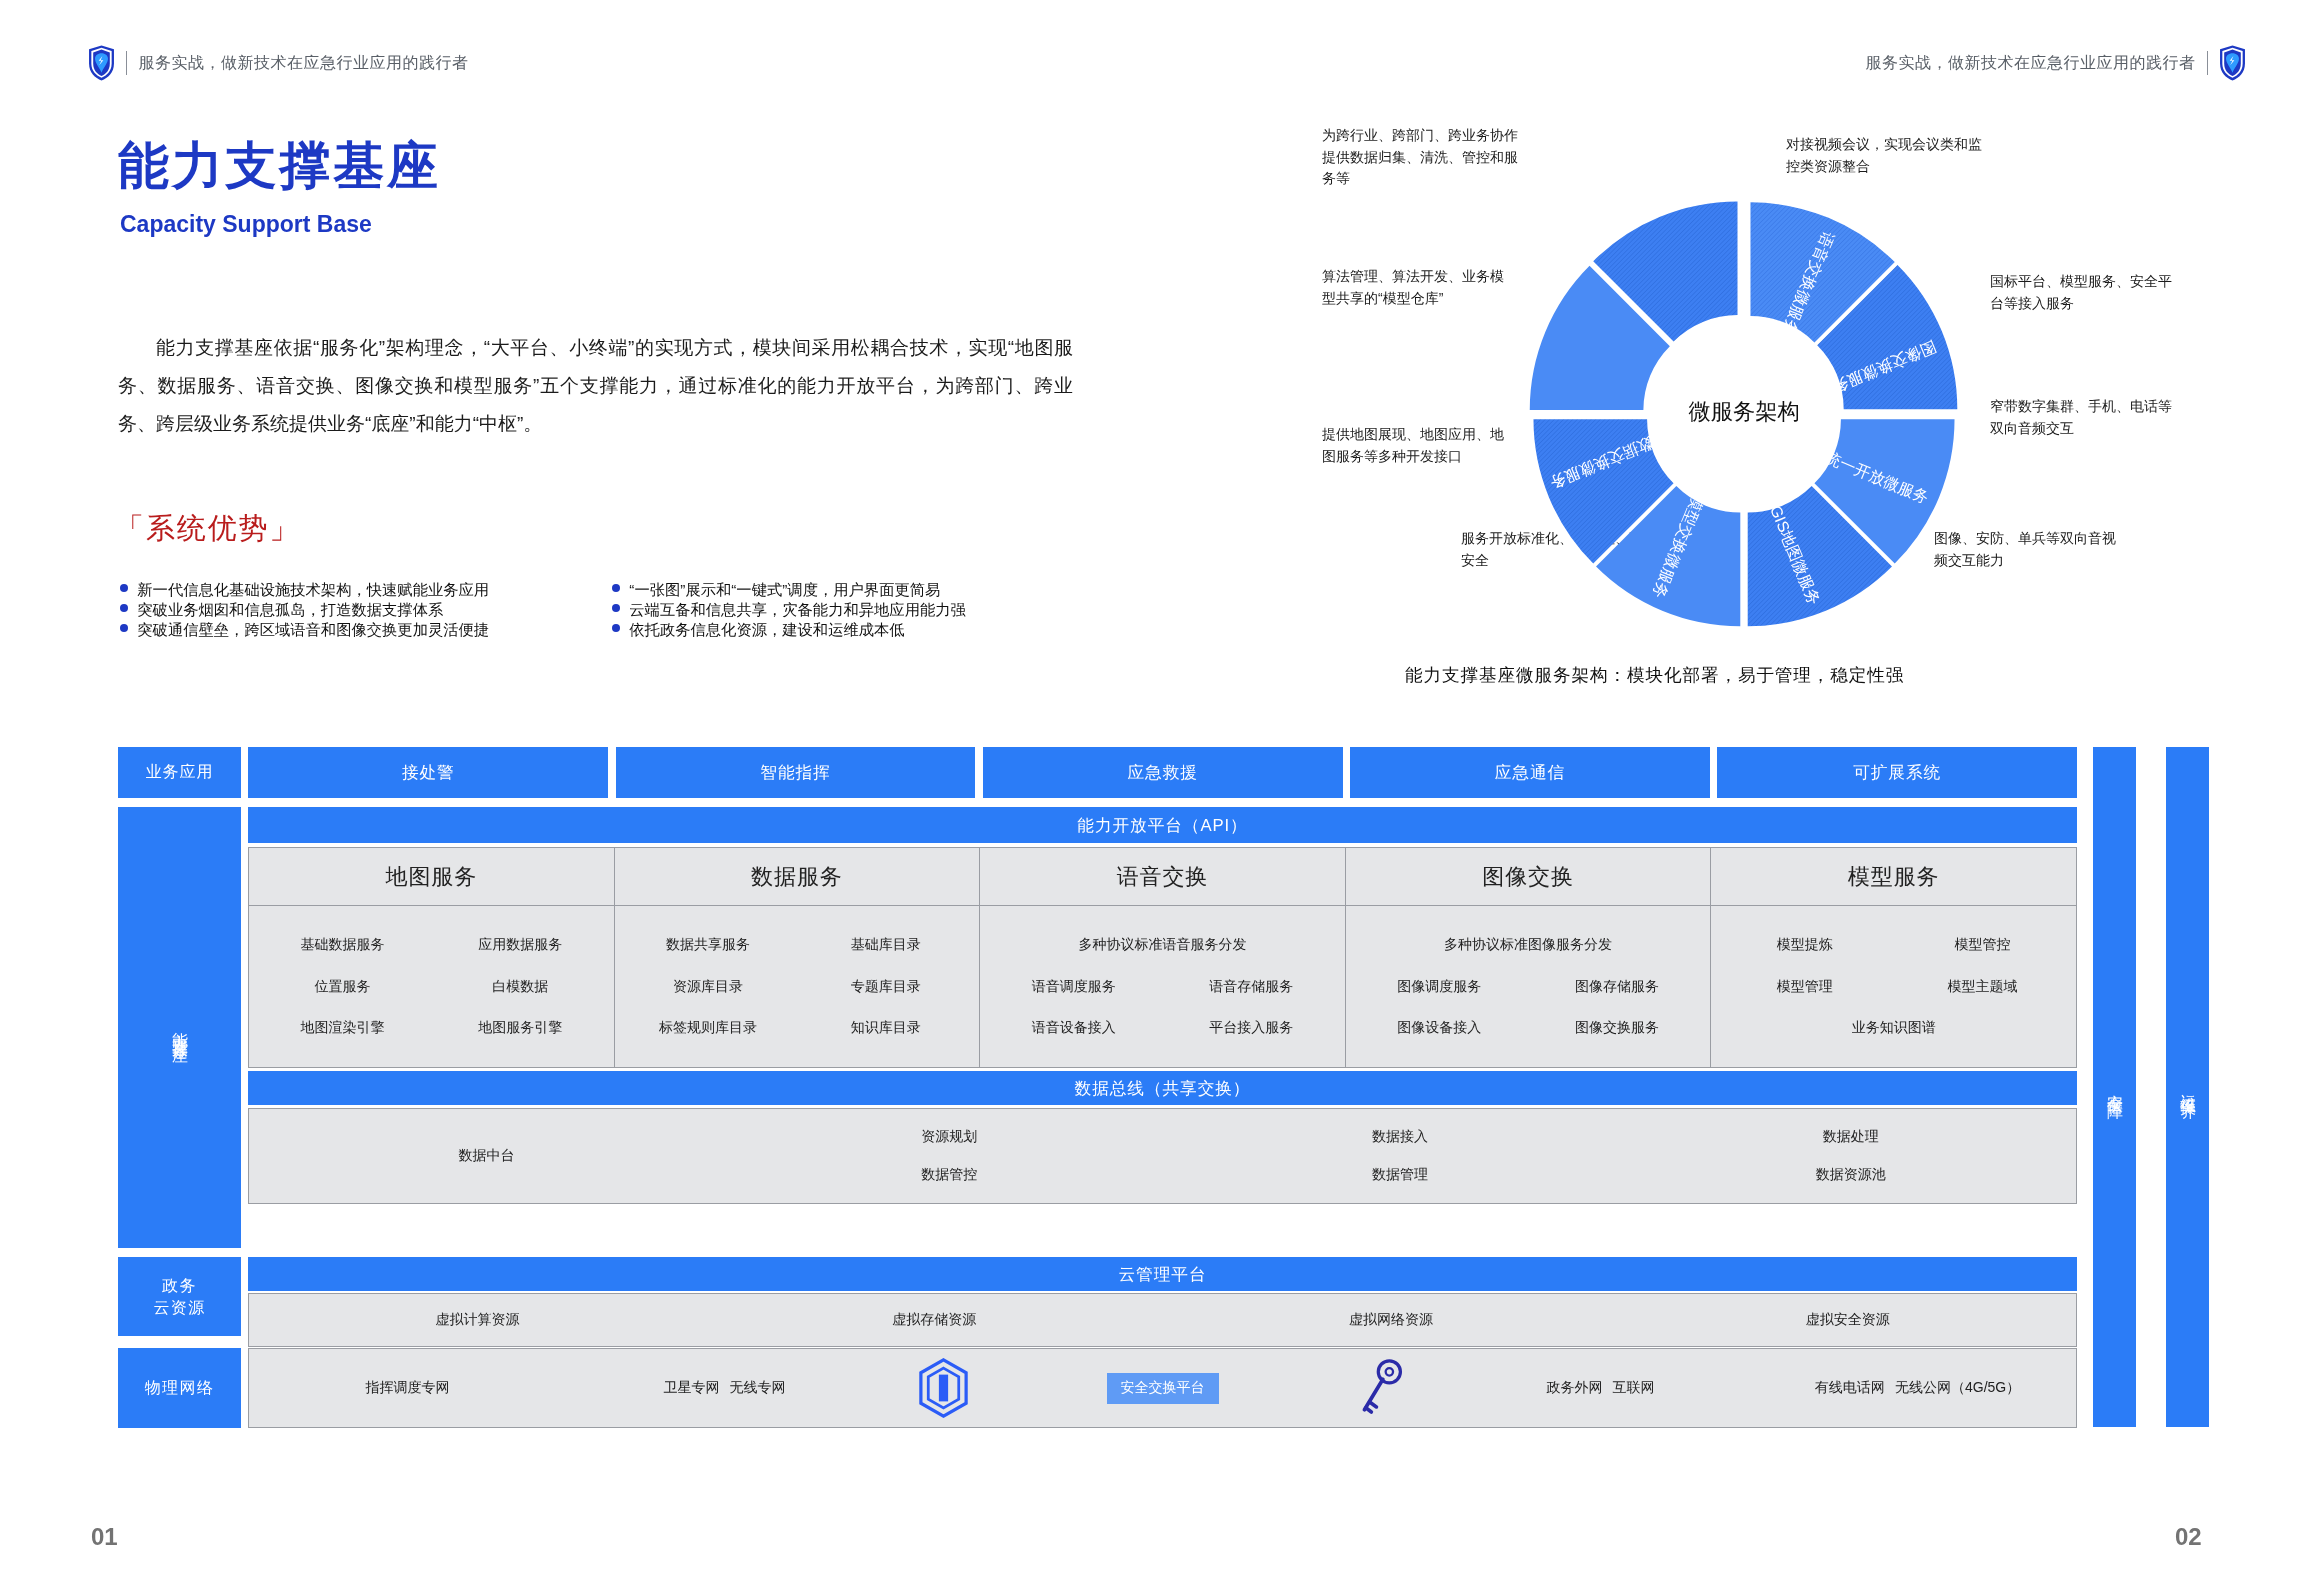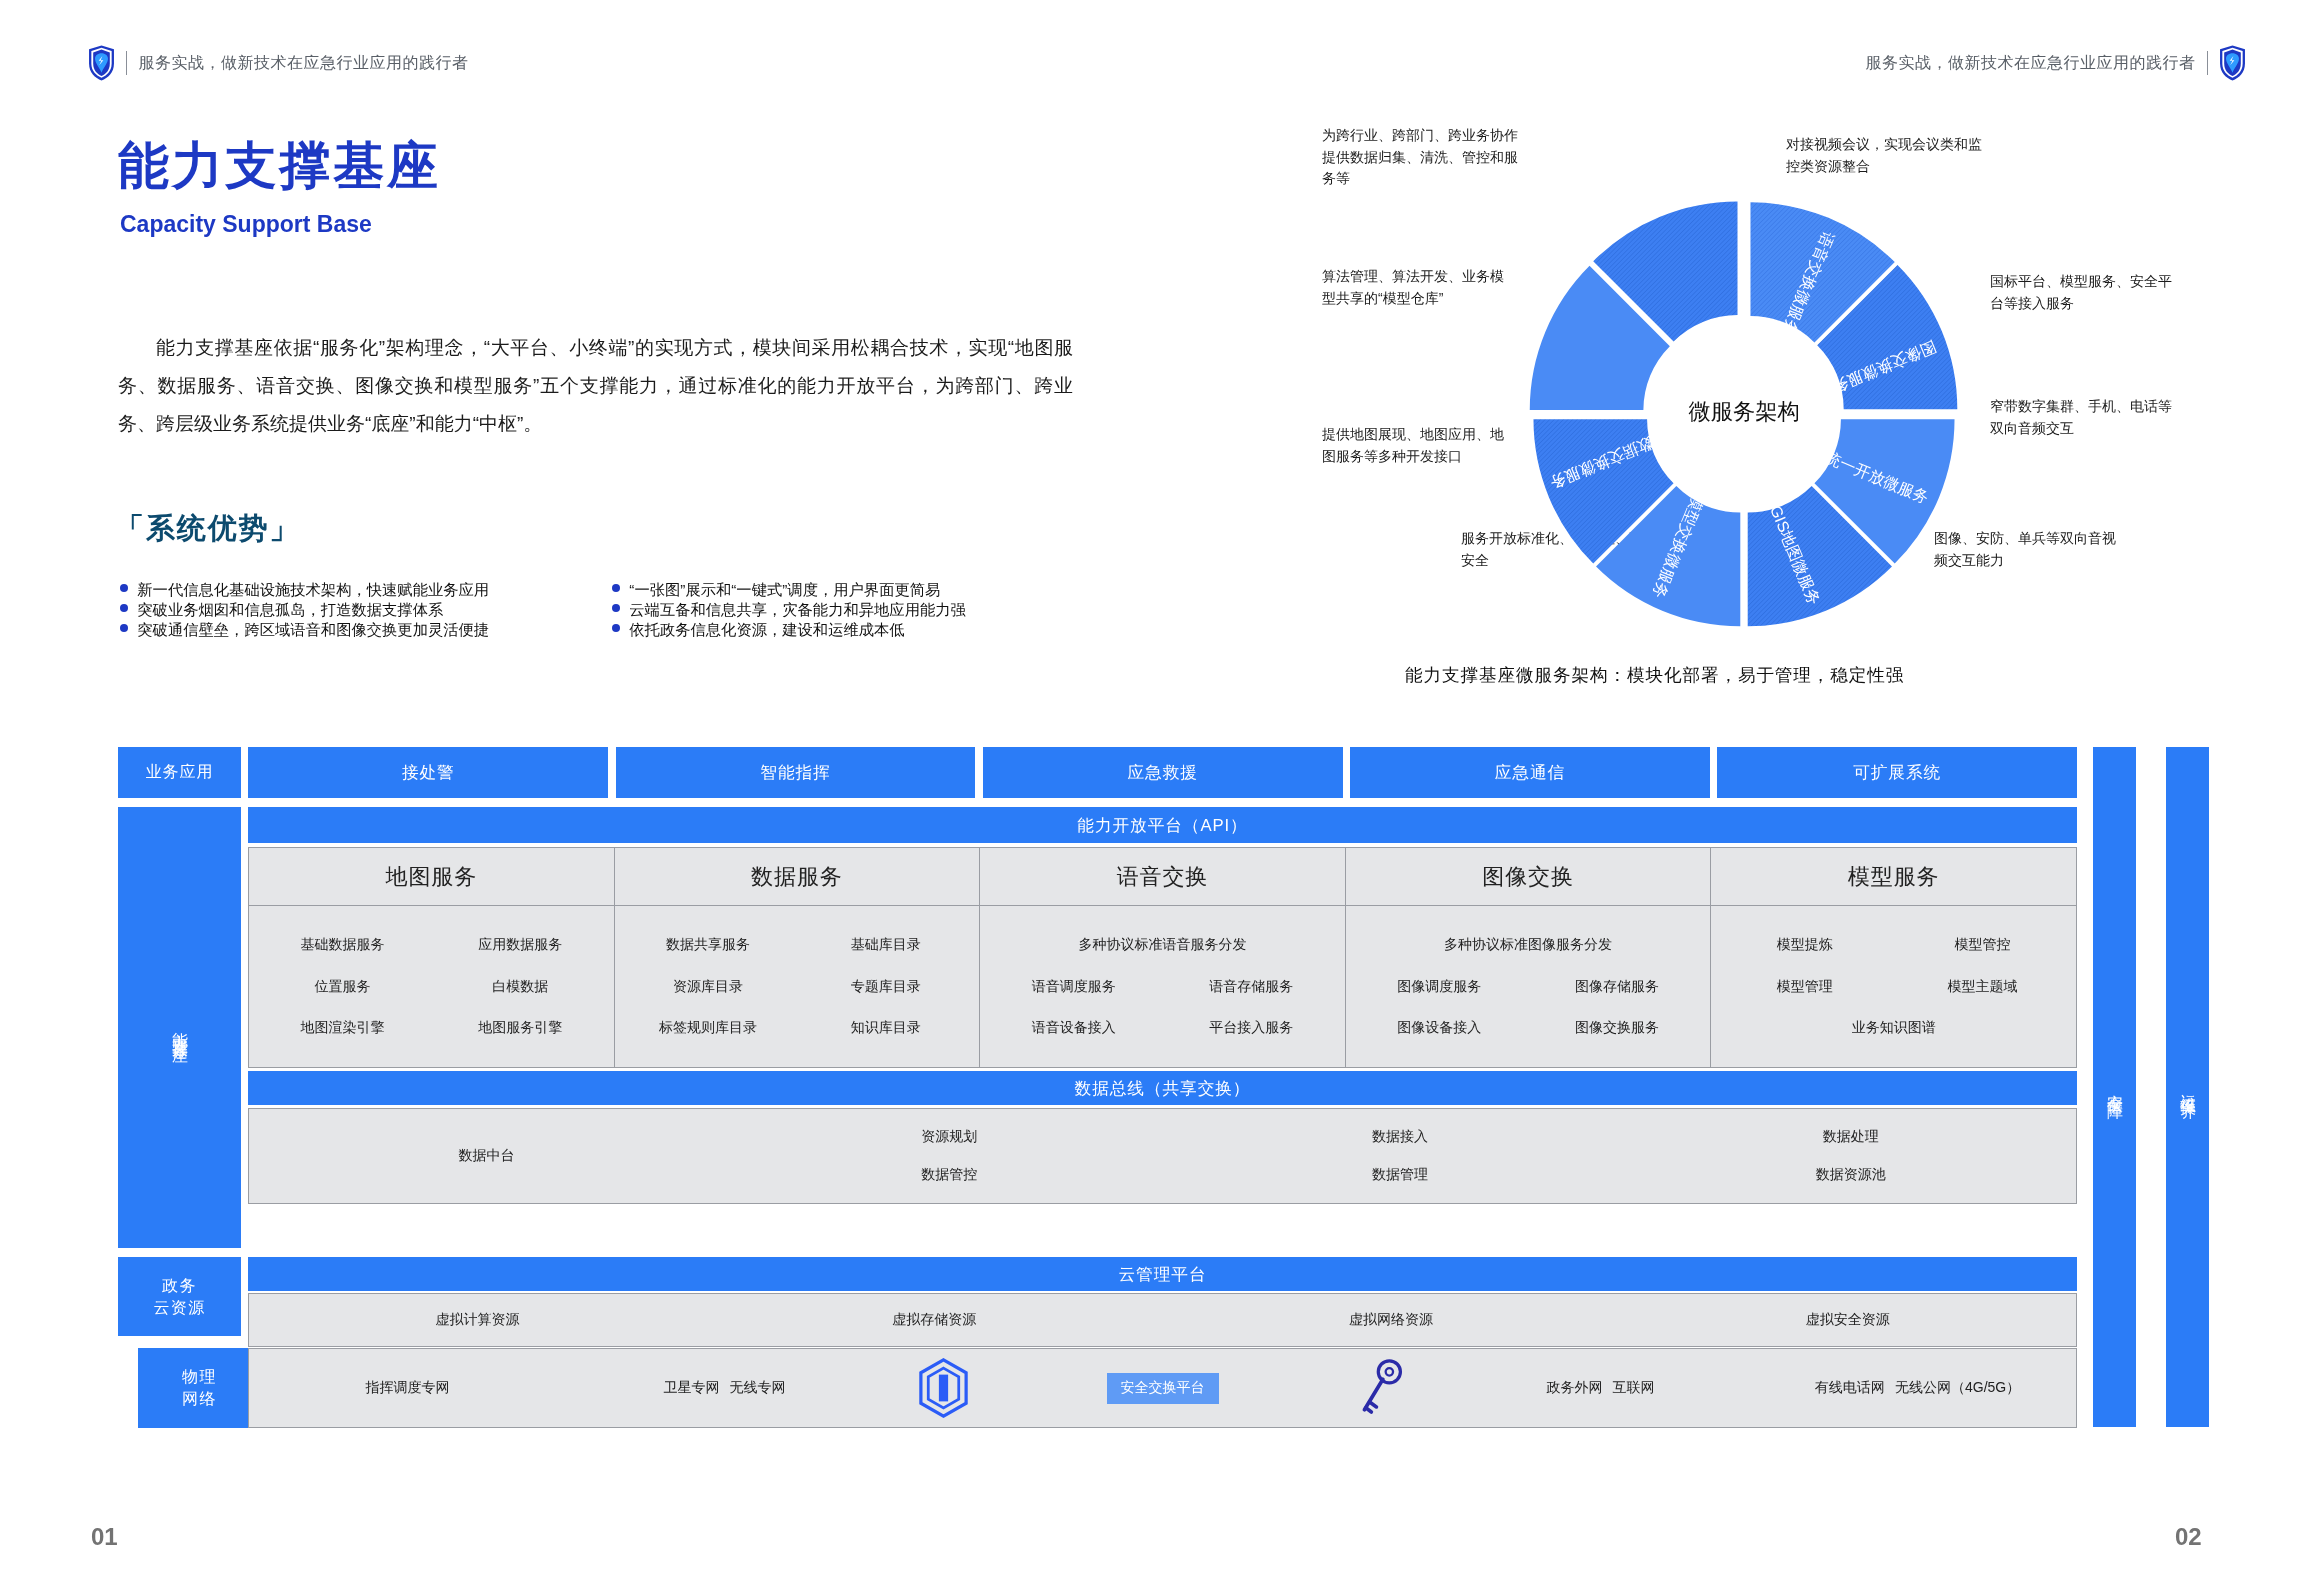--- a/index.html
+++ b/index.html
@@ -20,21 +20,21 @@
 
   
   .title-cn { position:absolute; left:118px; top:139px; font-size:51px; font-weight:700;
               color:#1d39c4; letter-spacing:2.8px; line-height:1.05; }
   .title-en { position:absolute; left:120px; top:211px; font-size:23px; font-weight:700;
               color:#1d39c4; letter-spacing:0px; }
 
   .para { position:absolute; left:118px; top:329px; width:955px;
           font-size:19px; line-height:2.0; color:#1b1b1b; text-indent:38px; text-align:justify; }
 
-  .adv-head { position:absolute; left:115px; top:509px; font-size:29px; font-weight:700; color:#0c4a6e; letter-spacing:1.9px; }
+  .adv-head { position:absolute; left:115px; top:509px; font-size:29px; font-weight:400; color:#b91c1c; letter-spacing:1.9px; }
 
   .adv-grid { position:absolute; left:120px; top:580px; width:992px;
               display:grid; grid-template-columns:492px 501px; }
   .adv-item { display:flex; align-items:flex-start; font-size:15.3px; color:#111; line-height:1.3; }
   .adv-dot { width:8px; height:8px; border-radius:50%; background:#1d39c4; flex:none; margin:4.2px 9.3px 0 0; }
 
   
   .donut-wrap { position:absolute; left:1322px; top:111px; width:946px; height:570px; }
   .donut-svg  { position:absolute; left:176px; top:70px; }
   .dcap { position:absolute; font-size:14px; line-height:1.55; color:#1b1b1b; }
@@ -85,21 +85,21 @@
   .vlabel-cloud { position:absolute; left:0; top:510px; width:123px; height:79px;
                   font-size:16px; letter-spacing:1.4px; flex-direction:column; line-height:1.35; }
   .cloudbox { position:absolute; left:130px; top:510px; width:1829px; height:79px; }
   .cloudbar { width:100%; height:34px; font-size:16.7px; letter-spacing:0.9px; }
   .cloudbody { position:absolute; left:0; top:36px; width:100%; height:54px;
                background:#e5e6e8; border:0.9px solid #9a9da3; display:flex; align-items:center; }
   .cloudbody span { flex:1; text-align:center; font-size:14px; }
 
   
   .vlabel-net { position:absolute; left:0; top:601px; width:123px; height:80px;
-                font-size:16px; letter-spacing:1.4px; flex-direction:column; line-height:1.35;margin-left:20px; }
+                font-size:16px; letter-spacing:1.4px; line-height:1.35; }
   .netbox { position:absolute; left:130px; top:601px; width:1829px; height:80px;
             background:#e5e6e8; border:0.9px solid #9a9da3; display:flex; align-items:center; }
   .netcell { flex:1; display:flex; flex-direction:row; align-items:center; justify-content:center;
              gap:10.2px; font-size:14px; }
   .netcell.icon { flex:0 0 121px; }
   .sec-chip { background:#5f9bf5; color:#fff; font-size:14px; padding:6.5px 14px; }
 
   
   .rbar { position:absolute; width:43px; height:680px; top:747px;
           display:flex; align-items:center; justify-content:center;

